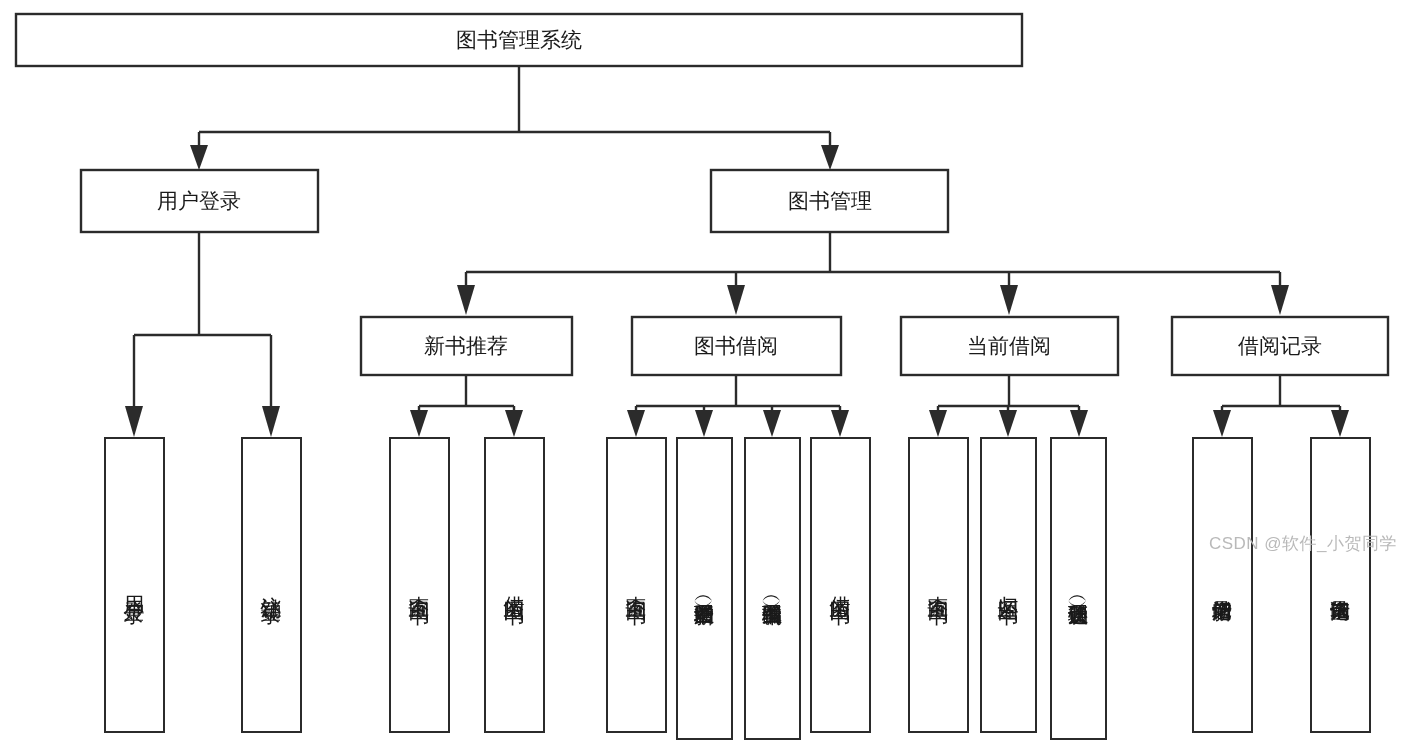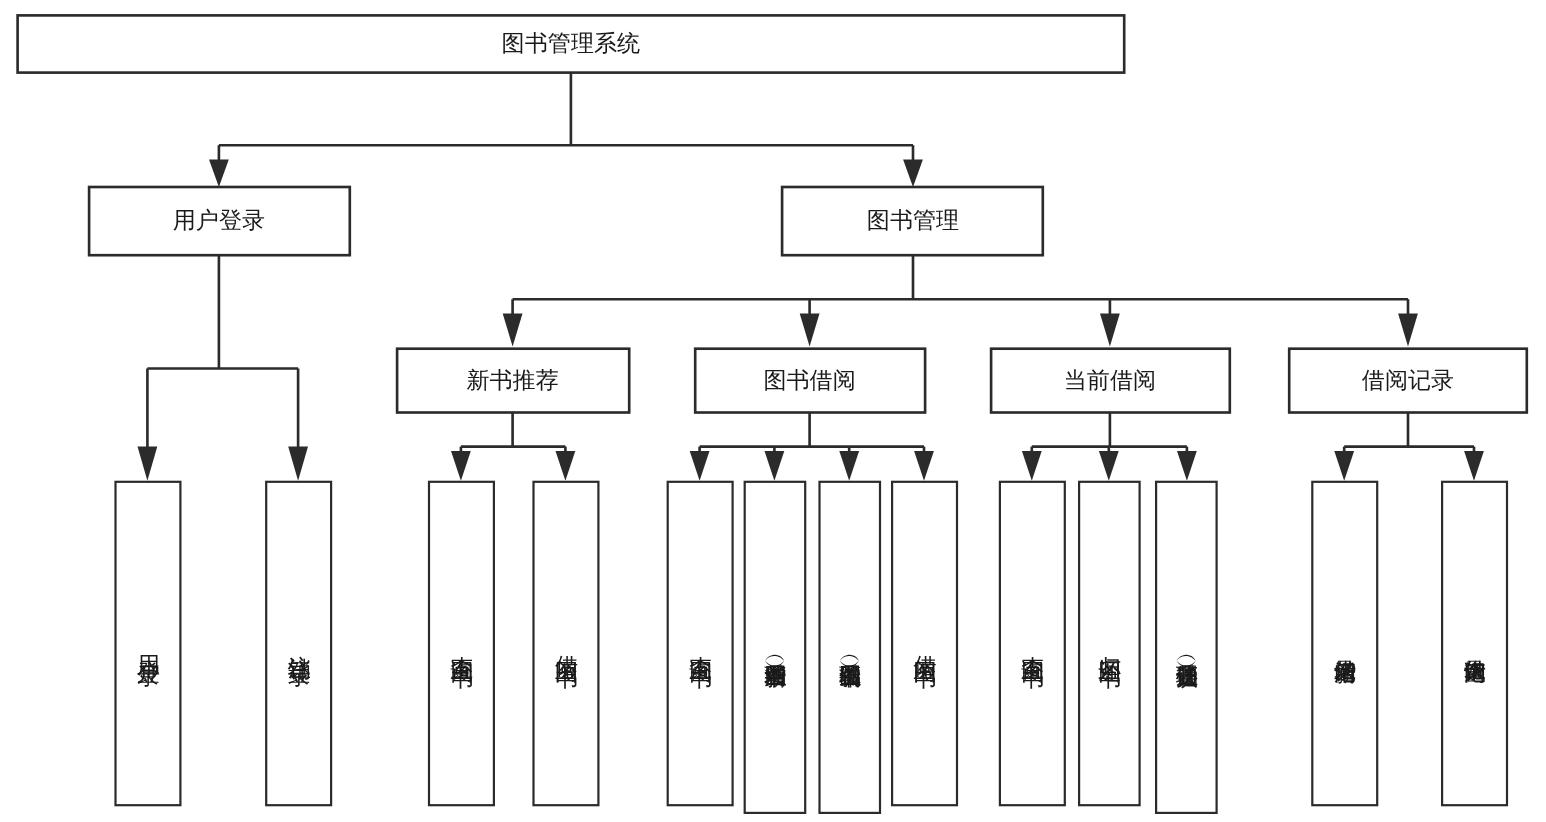--- a/index.html
+++ b/index.html
@@ -245,14 +245,15 @@
   </div>
 
   <div class="vnode" style="left:1192px; top:437px; width:61px; height:296px;">
     <span class="vnode-text tight">新增借阅记录</span>
   </div>
 
   <div class="vnode" style="left:1310px; top:437px; width:61px; height:296px;">
     <span class="vnode-text tight">查询借阅记录</span>
   </div>
 
+  <div class="watermark">CSDN @软件_小贺同学</div>
 
 </div>
 
 </body></html>

